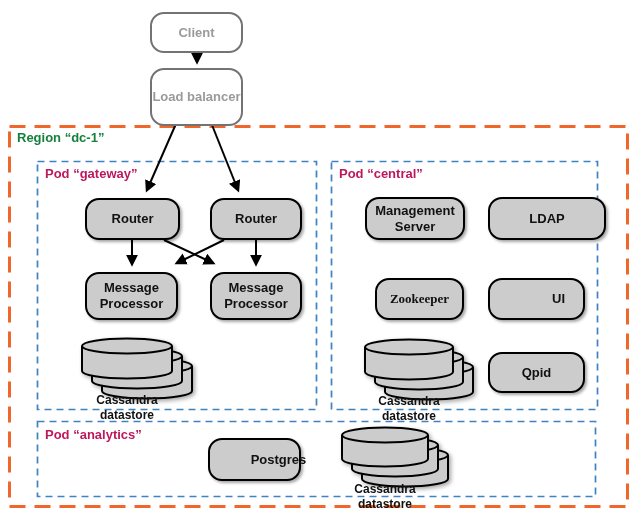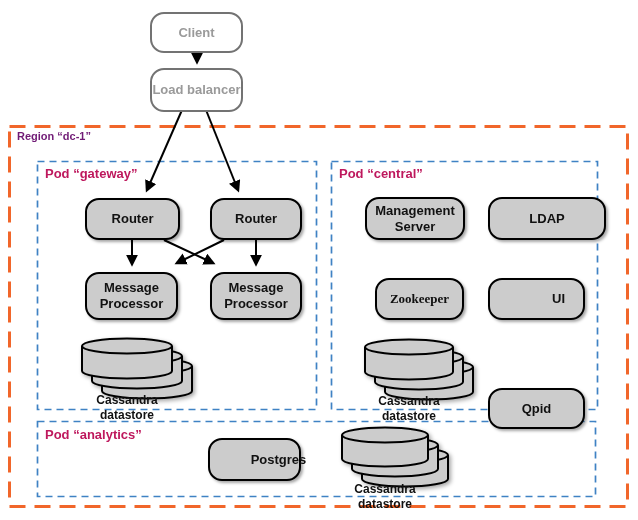--- a/index.html
+++ b/index.html
@@ -17,21 +17,21 @@
     background:#cccccc;border:2px solid #000000;
     box-shadow:2px 2px 3px rgba(0,0,0,0.35);
   }
   .node.external{
     background:#ffffff;border:2px solid #737373;color:#9a9a9a;
   }
   .pod-label{
     position:absolute;font-weight:bold;font-size:13px;color:#be185d;white-space:nowrap;
   }
   .region-label{
-    position:absolute;font-weight:bold;font-size:11px;color:#701a75;white-space:nowrap;
+    position:absolute;font-weight:bold;font-size:13px;color:#15803d;white-space:nowrap;
   }
   .stack-label{
     position:absolute;display:flex;flex-direction:column;align-items:center;justify-content:flex-start;
     font-weight:bold;font-size:12px;line-height:15px;color:#111;text-align:center;margin-top:44px;
   }
   .cyl{filter:drop-shadow(2px 2px 2px rgba(0,0,0,0.35));}
 </style>
 </head>
 <body>
 
@@ -105,21 +105,21 @@
   </svg>
 
   <div class="region-label" style="left:17px;top:130px;">Region “dc-1”</div>
   <div class="pod-label" style="left:45px;top:166px;">Pod “gateway”</div>
   <div class="pod-label" style="left:339px;top:166px;">Pod “central”</div>
   <div class="pod-label" style="left:45px;top:427px;">Pod “analytics”</div>
 
   <div class="node external" style="left:150px;top:12px;width:93px;height:41px;">
     <span>Client</span>
   </div>
-  <div class="node external" style="left:150px;top:68px;width:93px;height:44px;">
+  <div class="node external" style="left:150px;top:68px;width:93px;height:58px;">
     <span>Load balancer</span>
   </div>
 
   <div class="node gray" style="left:85px;top:198px;width:95px;height:42px;">
     <span>Router</span>
   </div>
   <div class="node gray" style="left:210px;top:198px;width:92px;height:42px;">
     <span>Router</span>
   </div>
   <div class="node gray" style="left:85px;top:272px;width:93px;height:48px;">
@@ -145,21 +145,21 @@
   <div class="node gray" style="left:375px;top:278px;width:89px;height:42px;font-family:Liberation Serif, serif;">
     <span>Zookeeper</span>
   </div>
   <div class="node gray" style="left:488px;top:278px;width:97px;height:42px;padding-left:44px;">
     <span>UI</span>
   </div>
   <div class="stack-label" style="left:365px;top:350px;width:88px;">
     <span>Cassandra</span>
     <span>datastore</span>
   </div>
-  <div class="node gray" style="left:488px;top:352px;width:97px;height:41px;margin-top:36px;">
+  <div class="node gray" style="left:488px;top:352px;width:97px;height:41px;">
     <span>Qpid</span>
   </div>
 
   <div class="node gray" style="left:208px;top:438px;width:93px;height:43px;padding-left:48px;">
     <span>Postgres</span>
   </div>
   <div class="stack-label" style="left:342px;top:438px;width:86px;">
     <span>Cassandra</span>
     <span>datastore</span>
   </div>

